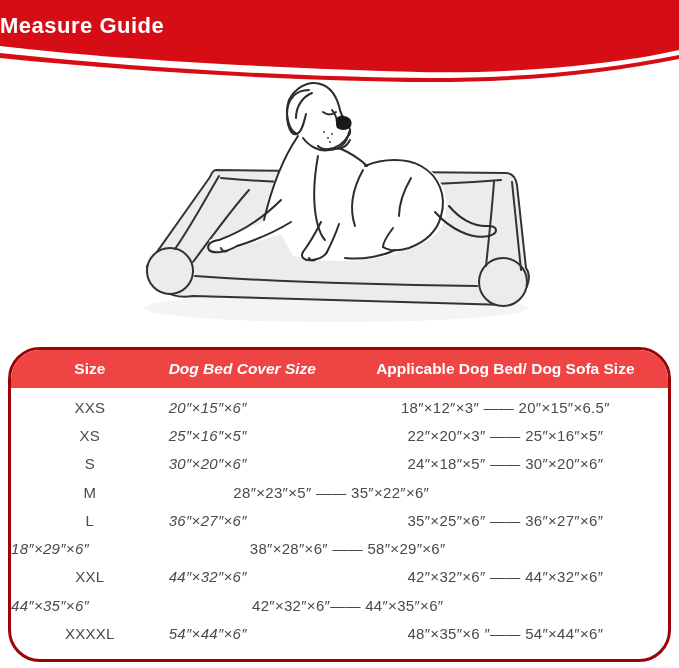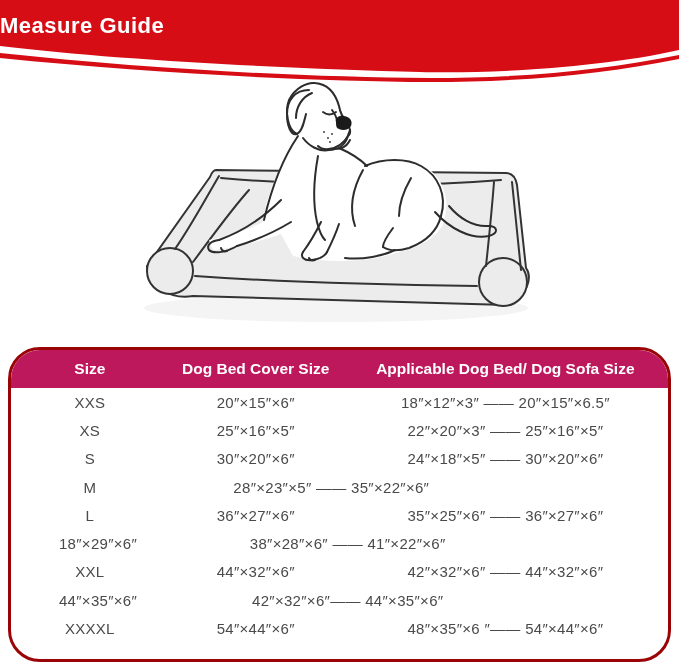--- a/index.html
+++ b/index.html
@@ -21,27 +21,27 @@
   
   .illustration{position:absolute;left:131px;top:70px;width:420px;height:262px;}
   .illustration svg{display:block;}
 
   
   .size-table{
     position:absolute;left:8px;top:347px;width:657px;height:309px;
     border:3px solid #9b0407;border-radius:32px;overflow:hidden;background:#fff;
   }
   .thead{
-    display:flex;align-items:center;height:38px;background:#be185d;
+    display:flex;align-items:center;height:38px;background:#ef4444;
     color:#fff;font-weight:bold;font-size:15.5px;
   }
-  .tbody{}
+  .tbody{padding-top:5px;}
   .tr{display:flex;align-items:center;height:28.3px;}
   .c1{width:24%;text-align:center;}
-  .c2{width:26.5%;text-align:center;}
+  .c2{width:26.5%;font-style:italic;}
   .c3{width:49.5%;text-align:center;}
   .td{font-size:15px;color:#4a4a4a;letter-spacing:.3px;}
 </style>
 </head>
 <body>
 
 <div class="page">
 
   <header class="banner">
     <svg width="679" height="90" viewBox="0 0 679 90" aria-hidden="true">
@@ -162,21 +162,21 @@
         <div class="td c1">M</div>
         <div class="td c3">28″×23″×5″ —— 35″×22″×6″</div>
       </div>
       <div class="tr">
         <div class="td c1">L</div>
         <div class="td c2">36″×27″×6″</div>
         <div class="td c3">35″×25″×6″ —— 36″×27″×6″</div>
       </div>
       <div class="tr">
         <div class="td c2">18″×29″×6″</div>
-        <div class="td c3">38″×28″×6″ —— 41″×22″×6″</div>
+        <div class="td c3">38″×28″×6″ —— 58″×29″×6″</div>
       </div>
       <div class="tr">
         <div class="td c1">XXL</div>
         <div class="td c2">44″×32″×6″</div>
         <div class="td c3">42″×32″×6″ —— 44″×32″×6″</div>
       </div>
       <div class="tr">
         <div class="td c2">44″×35″×6″</div>
         <div class="td c3">42″×32″×6″—— 44″×35″×6″</div>
       </div>

